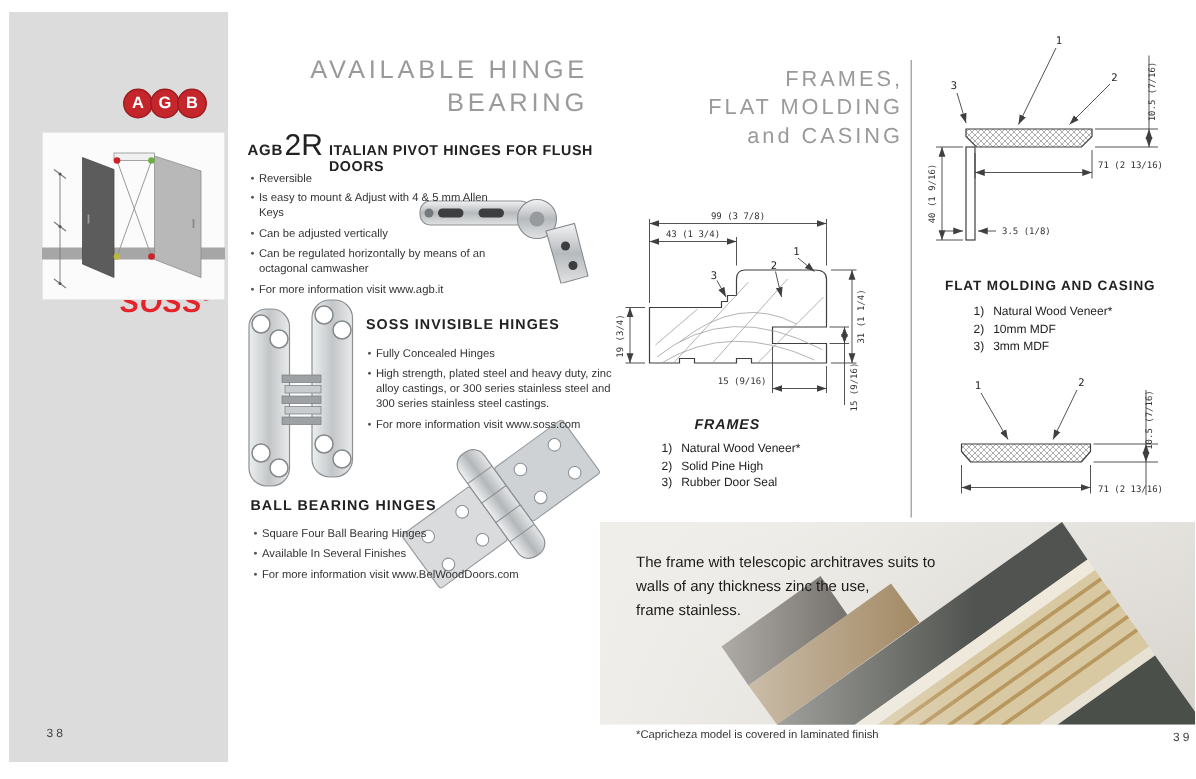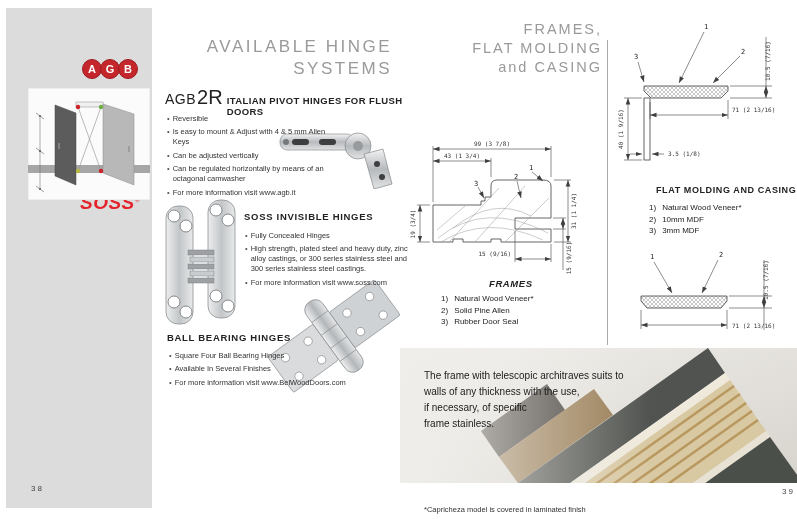--- a/index.html
+++ b/index.html
@@ -12,55 +12,55 @@
            font-weight:bold;font-size:11px;display:flex;align-items:center;justify-content:center;
            margin-left:-2px;border:1px solid #9e1b20;}
   .soss-logo{position:absolute;left:74px;top:184px;color:#e5232b;font-weight:bold;
              font-style:italic;font-size:19px;letter-spacing:0.5px;}
   .soss-logo sup{font-size:7px;font-style:normal;}
   .pageno{position:absolute;font-size:8px;letter-spacing:2px;color:#444;}
   .pageno.left{left:25px;top:476px;}
   
   .big-head{position:absolute;text-align:right;color:#9a9a9a;font-weight:400;}
   .head-left{left:170px;top:36px;width:222px;font-size:17px;letter-spacing:2.5px;line-height:22px;}
-  .head-right{left:420px;top:20px;width:182px;font-size:14.5px;letter-spacing:2px;line-height:19px;}
+  .head-right{left:420px;top:44px;width:182px;font-size:14.5px;letter-spacing:2px;line-height:19px;}
   
   .sec-title{position:absolute;font-weight:bold;font-size:9.5px;letter-spacing:0.7px;color:#222;}
   .agb2r-row{position:absolute;left:165px;top:86px;width:240px;display:flex;align-items:baseline;color:#222;}
-  .agb2r-row .brand{font-weight:normal;font-size:14px;letter-spacing:0.5px;}
+  .agb2r-row .brand{font-weight:bold;font-size:10px;letter-spacing:0.5px;}
   .agb2r-row .model{font-size:20px;font-weight:500;margin:0 4px 0 1px;}
   .agb2r-row .rest{font-weight:bold;font-size:9.5px;letter-spacing:0.4px;}
   ul.bullets{list-style:none;margin:0;padding:0;position:absolute;font-size:7.5px;line-height:1.33;color:#333;z-index:3;}
   ul.bullets li{display:flex;gap:3px;margin-bottom:3.5px;}
   ul.bullets .bl{color:#555;}
   .b-agb{left:167px;top:114px;width:172px;}
   .b-soss{left:245px;top:231px;width:163px;}
   .b-ball{left:169px;top:351px;width:230px;}
   .t-soss{left:244px;top:211px;text-align:right;}
   .t-ball{left:167px;top:332px;}
   
-  .list-title{position:absolute;font-weight:bold;font-size:9.5px;letter-spacing:0.6px;color:#222;margin-left:26px;}
+  .list-title{position:absolute;font-weight:bold;font-size:9.5px;letter-spacing:0.6px;color:#222;}
   ol.numlist{list-style:none;margin:0;padding:0;position:absolute;font-size:8px;line-height:11.5px;color:#222;}
   ol.numlist li{display:flex;gap:6px;}
   .frames-title{left:463px;top:278px;font-style:italic;}
   .frames-list{left:441px;top:293px;}
   .fm-title{left:630px;top:185px;font-size:9px;}
   .fm-list{left:649px;top:202px;}
   .vdivider{position:absolute;left:607px;top:40px;width:1px;height:305px;background:#aaaaaa;}
   
   .drw{position:absolute;}
   .d-frame{left:403px;top:130px;}
   .d-lmold{left:616px;top:12px;}
   .d-fmold{left:616px;top:240px;}
   svg text.dim{font-family:"DejaVu Sans Mono",monospace;font-size:6px;fill:#333;}
   svg text.co{font-family:"DejaVu Sans Mono",monospace;font-size:7px;fill:#222;}
   
   .photo{position:absolute;left:400px;top:348px;width:397px;height:172px;overflow:hidden;text-decoration:underline;}
   .photo-caption{position:absolute;left:24px;top:20px;font-size:10px;line-height:16px;color:#1b1b1b;z-index:4;}
-  .footnote{position:absolute;left:424px;top:485px;font-size:7.5px;color:#333;margin-top:20px;}
+  .footnote{position:absolute;left:424px;top:485px;font-size:7.5px;color:#333;}
   .pageno.right{left:762px;top:487px;padding-left:20px;}
   
   .img{position:absolute;z-index:1;}
 </style>
 </head>
 <body>
 
 <div id="spread">
 
   <div class="sidebar">
@@ -95,21 +95,21 @@
 
     <div class="soss-logo">
       <span>SOSS</span><sup>®</sup>
     </div>
 
     <div class="pageno left">38</div>
   </div>
 
   <div class="big-head head-left">
     <div>AVAILABLE HINGE</div>
-    <div>SYSTEMS</div>
+    <div>BEARING</div>
   </div>
 
   <div class="agb2r-row">
     <span class="brand">AGB</span>
     <span class="model">2R</span>
     <span class="rest">ITALIAN PIVOT HINGES FOR FLUSH DOORS</span>
   </div>
 
   <ul class="bullets b-agb">
     <li>
@@ -304,21 +304,21 @@
   </svg>
 
   <div class="list-title frames-title">FRAMES</div>
   <ol class="numlist frames-list">
     <li>
         <span>1)</span>
         <span>Natural Wood Veneer*</span>
       </li>
     <li>
         <span>2)</span>
-        <span>Solid Pine Allen</span>
+        <span>Solid Pine High</span>
       </li>
     <li>
         <span>3)</span>
         <span>Rubber Door Seal</span>
       </li>
   </ol>
 
   <svg class="drw d-lmold" width="178" height="152" viewBox="0 0 178 152">
     <defs>
       <marker id="arrL" markerWidth="8" markerHeight="8" refX="6.5" refY="3.5" orient="auto-start-reverse" markerUnits="userSpaceOnUse">
@@ -424,22 +424,21 @@
         <line x1="156" y1="190" x2="346" y2="55"></line>
         <line x1="162" y1="198" x2="352" y2="63"></line>
         <line x1="168" y1="207" x2="358" y2="72"></line>
       </g>
       <polygon points="176,218 366,83 370,89 180,224" fill="#e8e2d4"></polygon>
       <polygon points="180,224 370,89 420,159 230,294" fill="#4b4f4a"></polygon>
       <rect x="0" y="0" width="250" height="135" fill="url(#fadeLR)"></rect>
     </svg>
     <div class="photo-caption">
       <div>The frame with telescopic architraves suits to</div>
-      <div>walls of any thickness with the use,</div>
-      <div>if necessary, of specific</div>
+      <div>walls of any thickness zinc the use,</div>
       <div>frame stainless.</div>
     </div>
   </div>
 
   <div class="footnote">*Capricheza model is covered in laminated finish</div>
   <div class="pageno right">39</div>
 
 </div>
 
 </body></html>

